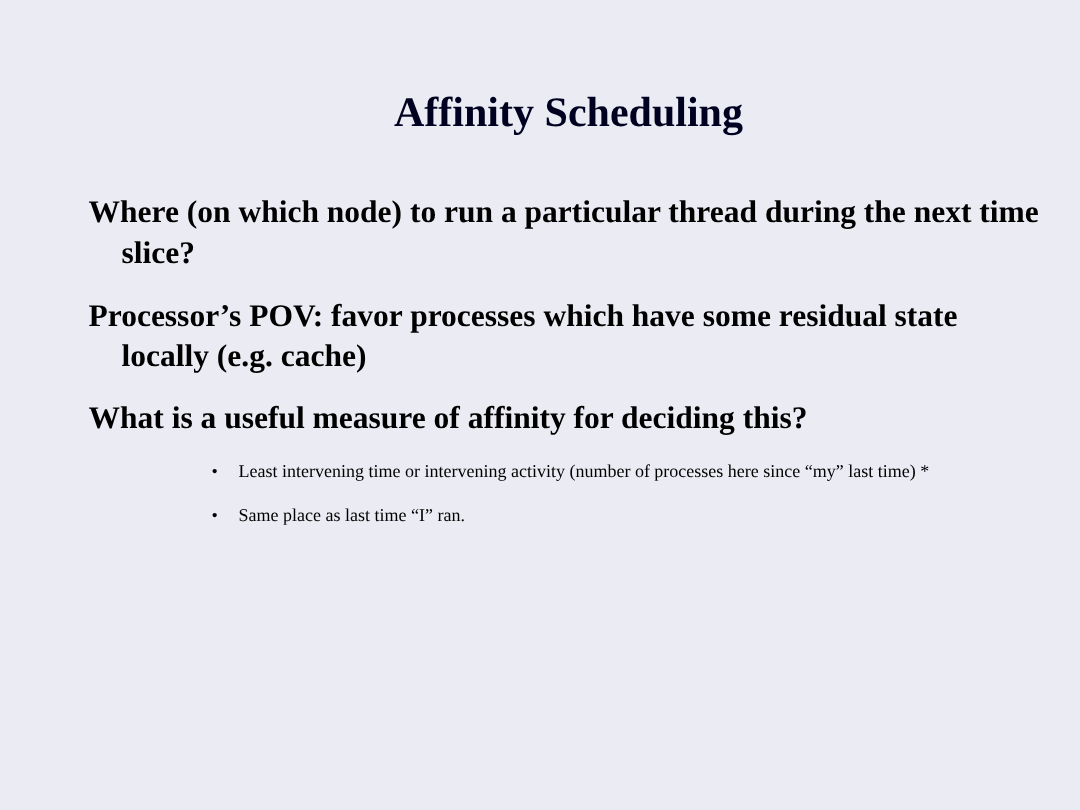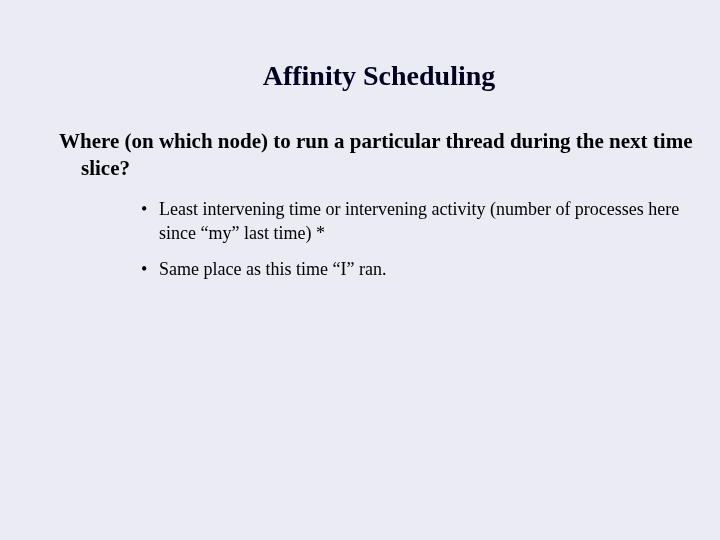--- a/index.html
+++ b/index.html
@@ -32,40 +32,42 @@
     padding-left: 22px;
     text-indent: -22px;
     font-weight: bold;
   }
   .sub-list {
     list-style: none;
     padding: 0 0 0 82px;
     margin: 10px 0 0 0;
   }
   .sub-list li {
-    font-size: 18px;
+    font-size: 12px;
     line-height: 1.35;
     margin-bottom: 12px;
     position: relative;
     padding-left: 18px;
   }
   .sub-list li::before {
     content: "•";
     position: absolute;
     left: 0;
     top: 0;
   }
 </style>
 </head>
 <body>
 
 <div class="slide">
 
   <div class="title">Affinity Scheduling</div>
 
   <div class="body-block">Where (on which node) to run a particular thread during the next time slice?</div>
+  <div class="body-block">Processor’s POV: favor processes which have some residual state locally (e.g. cache)</div>
+  <div class="body-block">What is a useful measure of affinity for deciding this?</div>
 
   <ul class="sub-list">
     <li>Least intervening time or intervening activity (number of processes here since “my” last time)  *</li>
-    <li>Same place as this time “I” ran.</li>
+    <li>Same place as last time “I” ran.</li>
   </ul>
 
 </div>
 
 </body></html>

